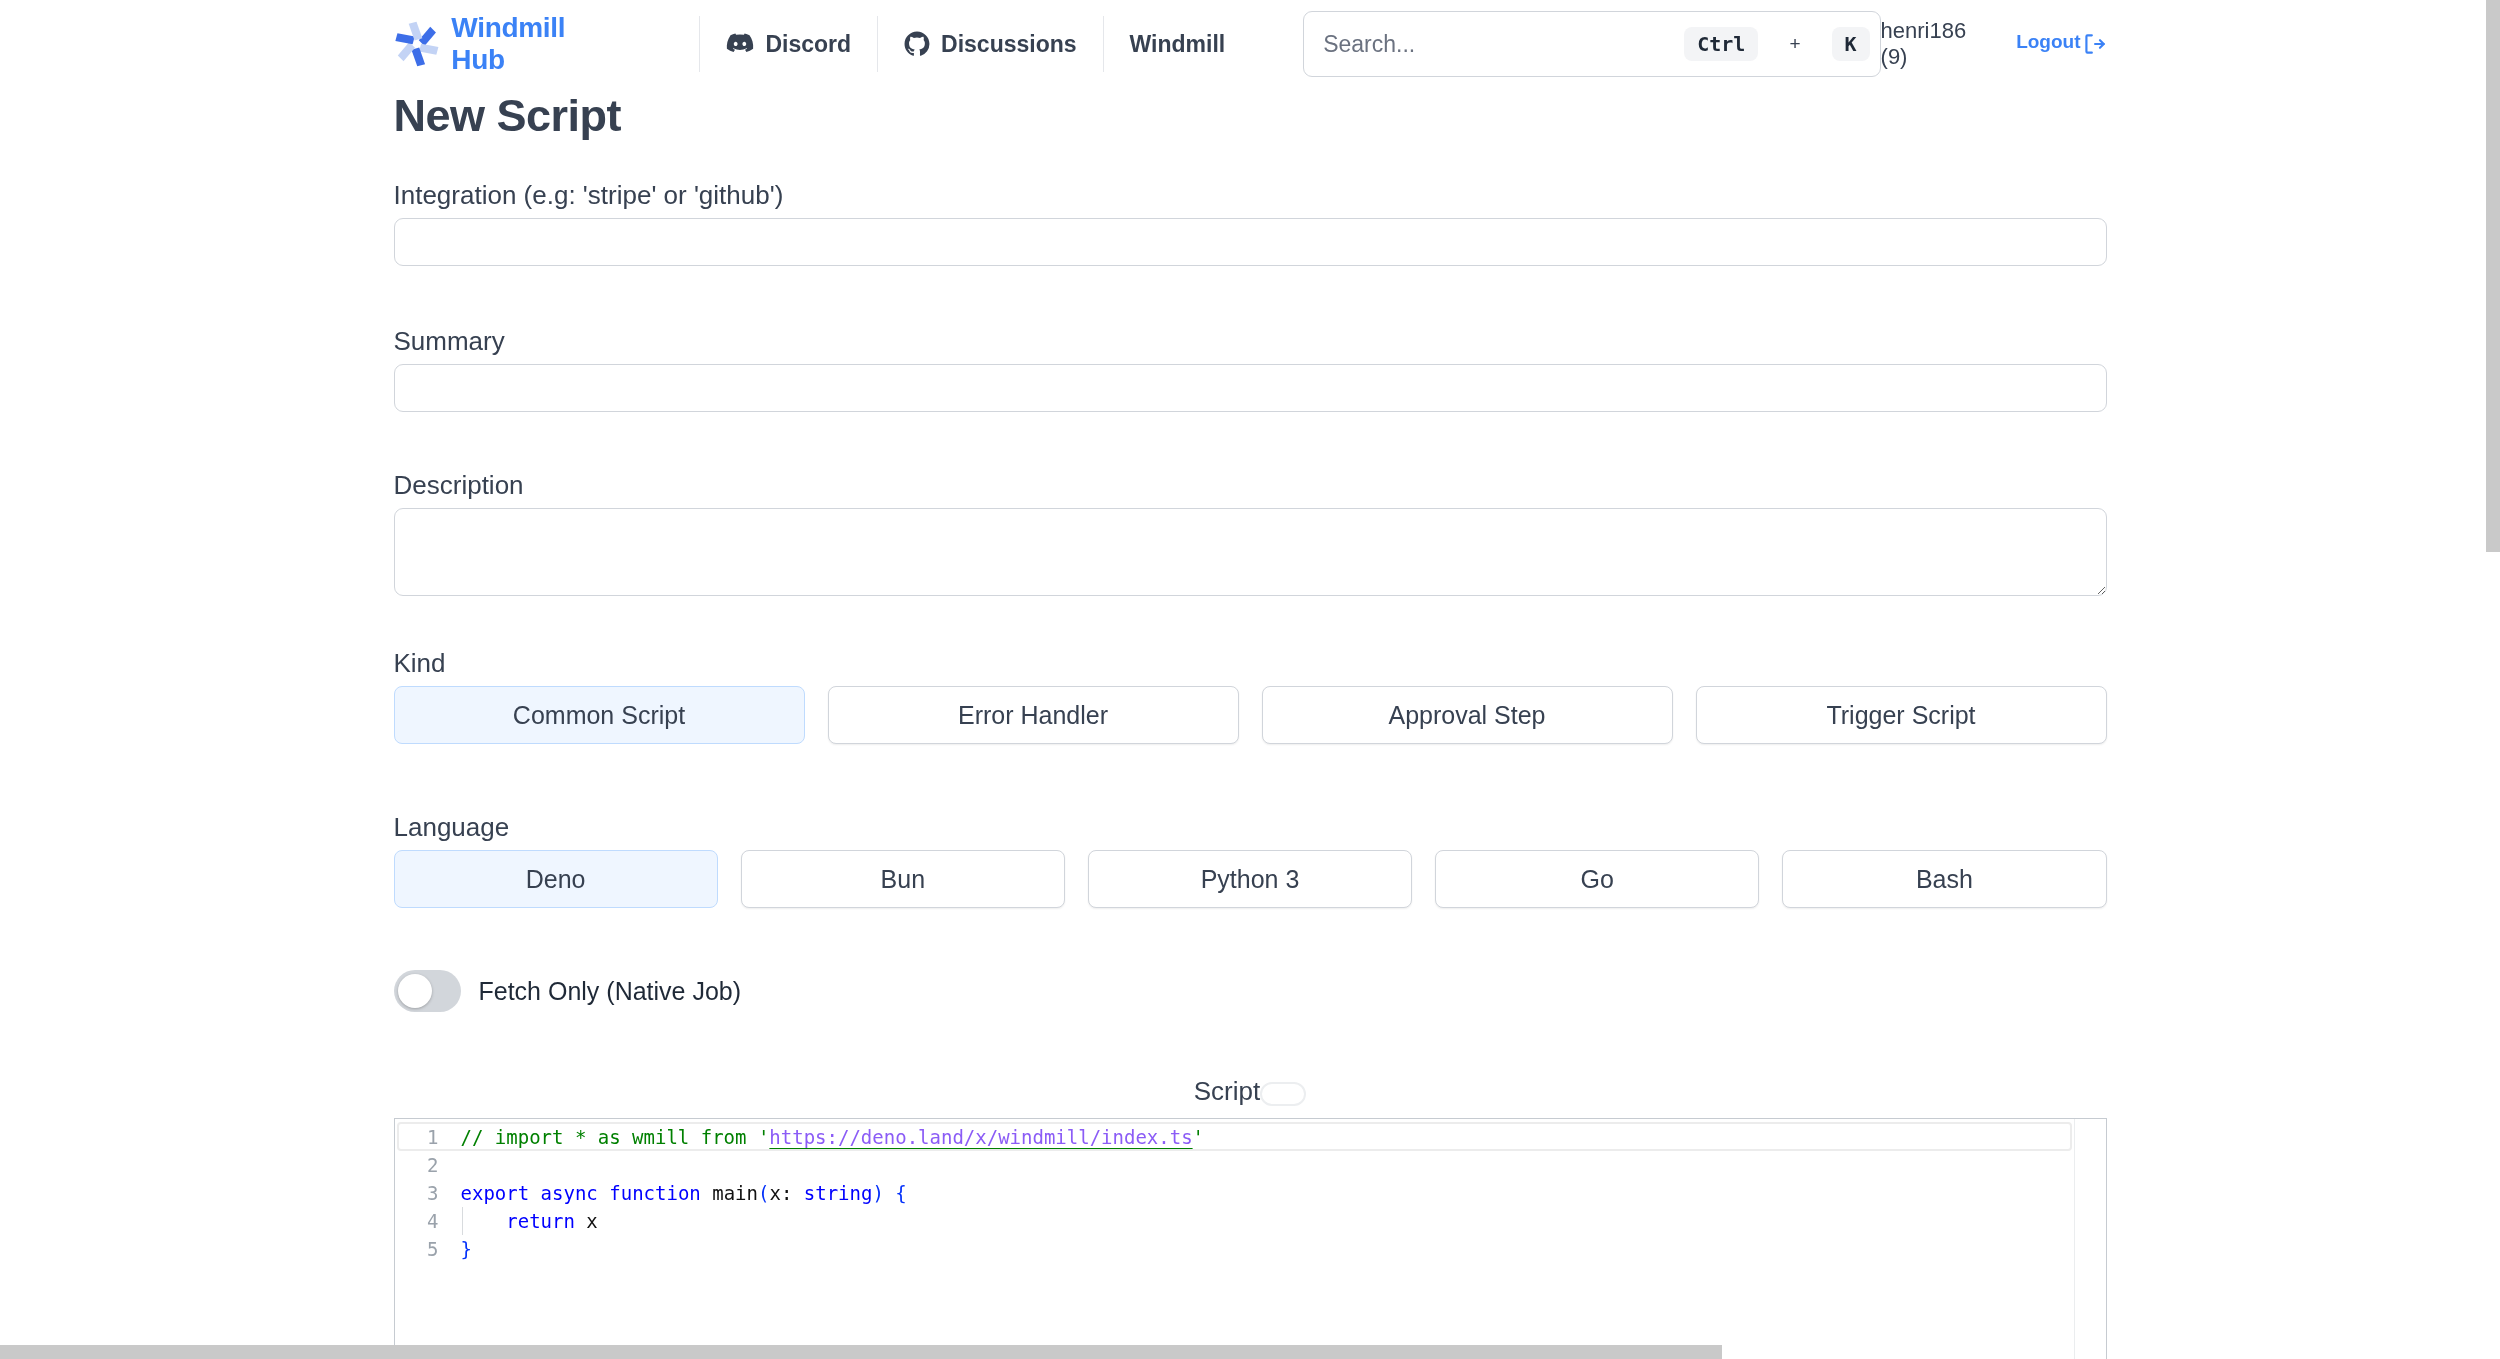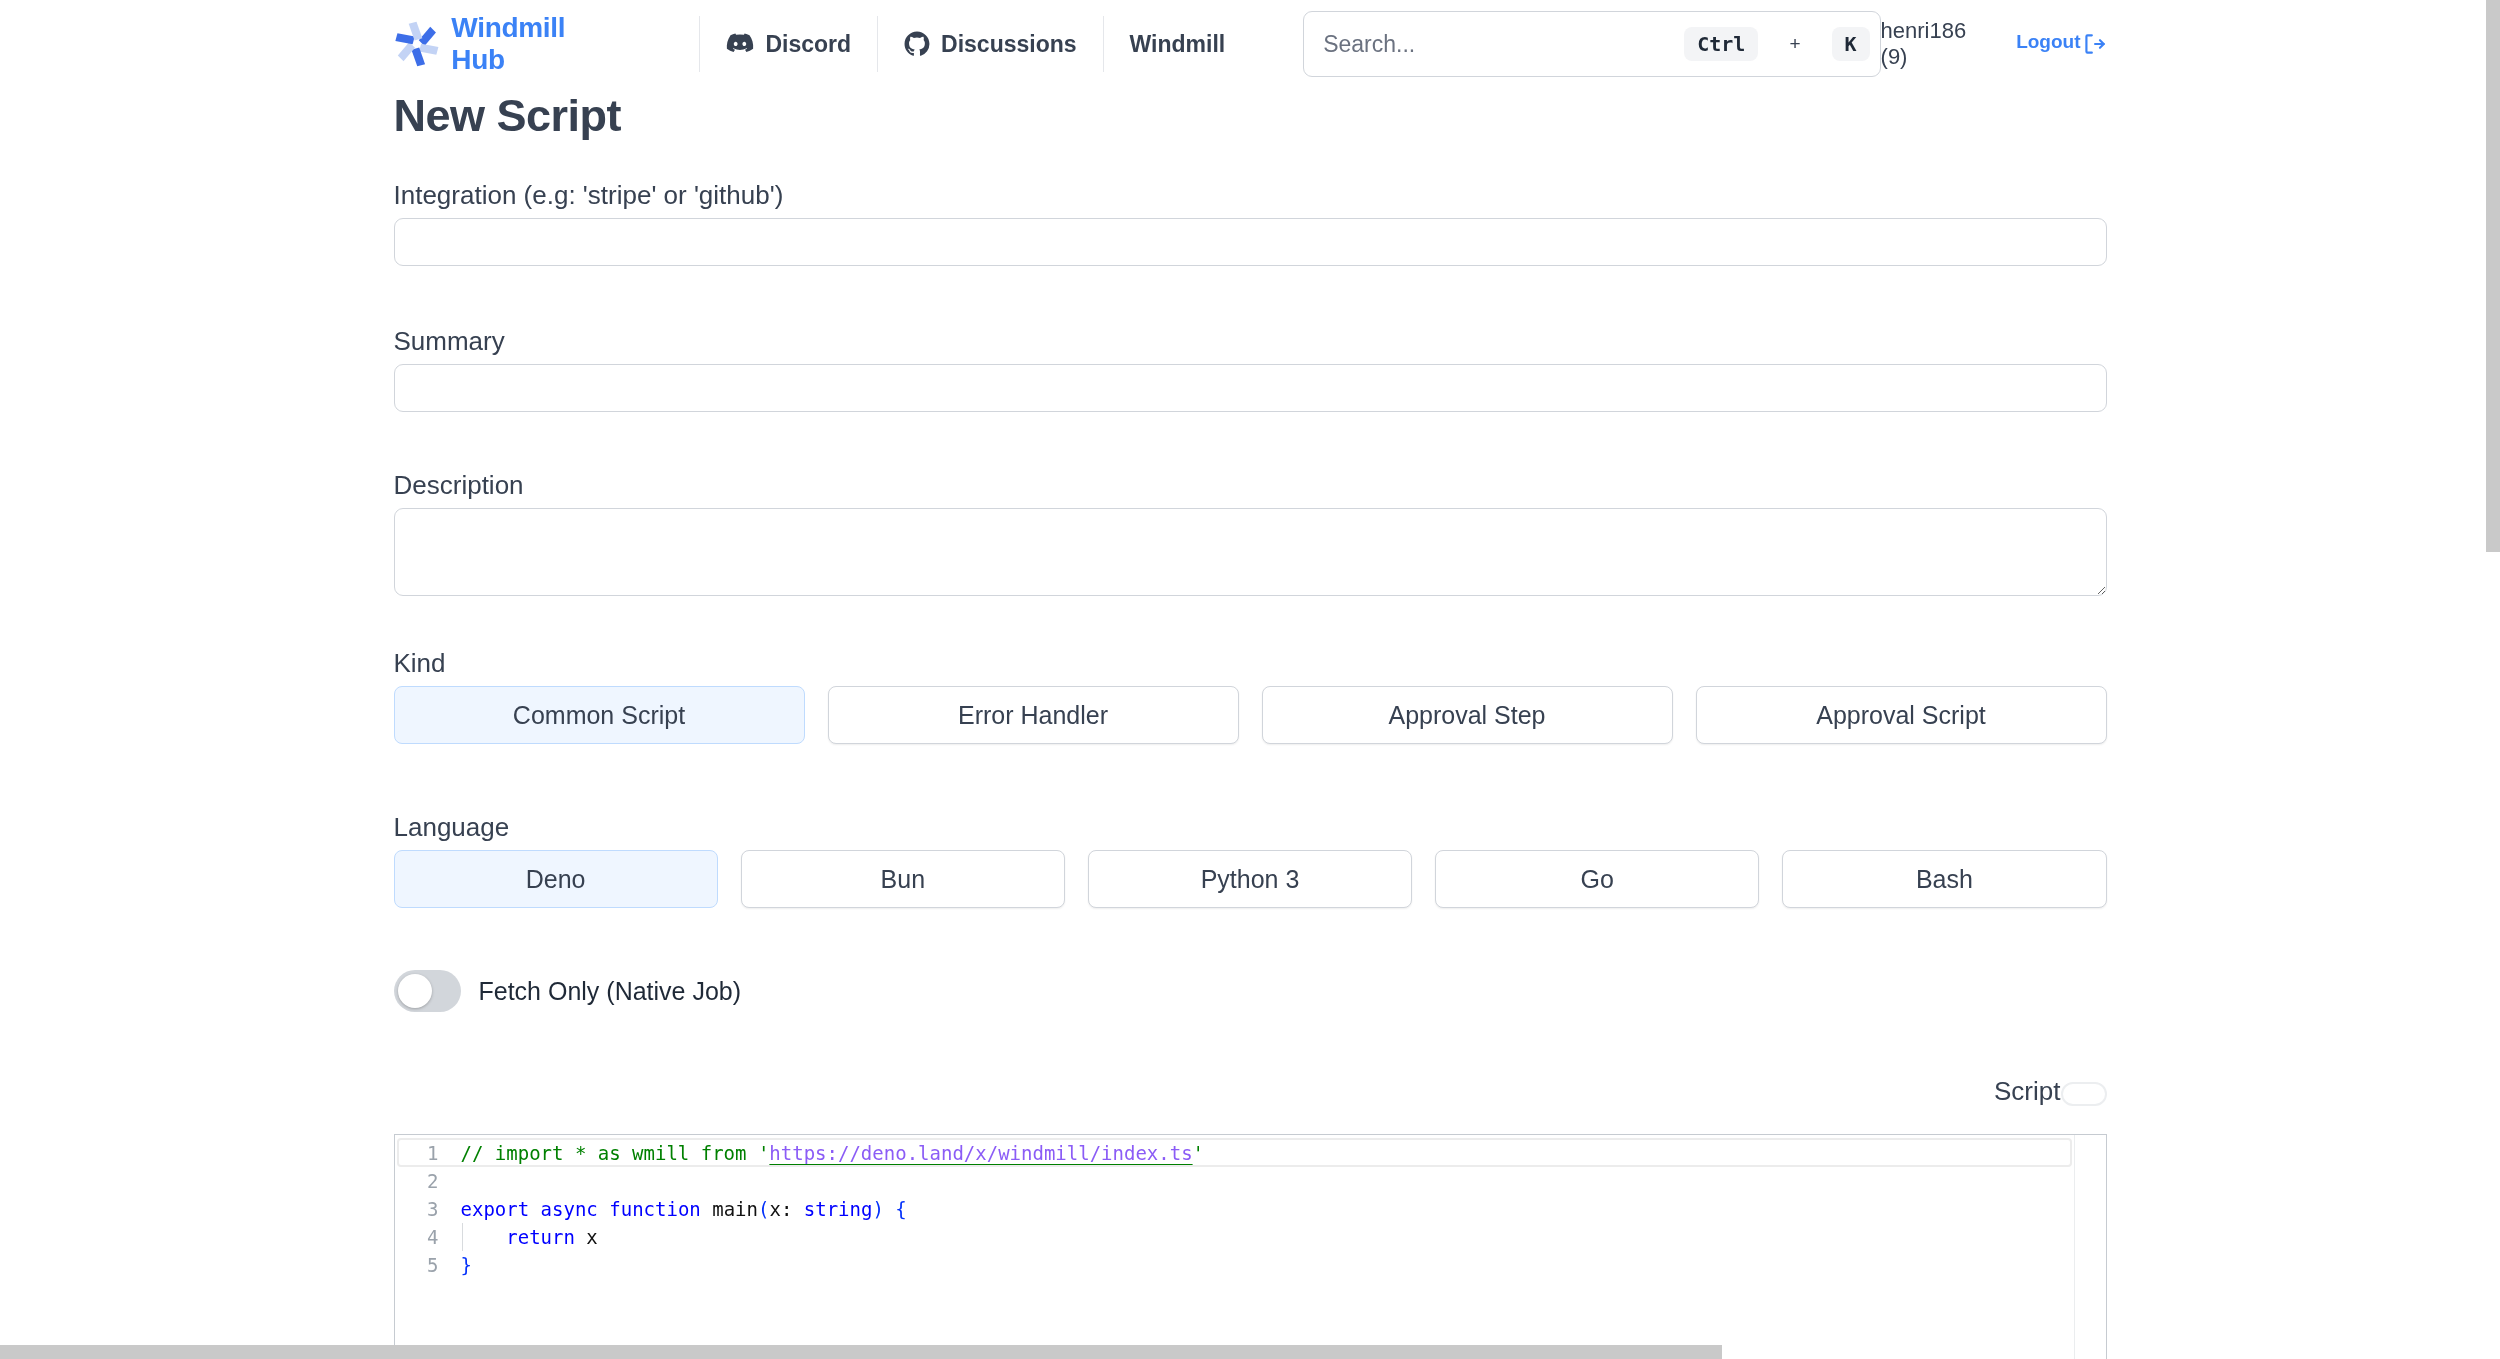--- a/index.html
+++ b/index.html
@@ -47,21 +47,21 @@
     box-shadow:0 1px 2px rgba(0,0,0,0.07); cursor:pointer; font-family:inherit; }
   .opt-btn.selected { background:#eff6ff; border-color:#bfdbfe; box-shadow:none; }
 
   .toggle-row { margin-top:62px; display:flex; align-items:center; gap:18px; }
   .toggle { width:67px; height:42px; border-radius:21px; background:#d2d6db; position:relative; cursor:pointer; flex:none; }
   .knob { position:absolute; left:4px; top:4px; width:34px; height:34px; border-radius:50%;
     background:#fff; box-shadow:0 1px 3px rgba(0,0,0,0.25); }
   .toggle-label { font-size:25px; font-weight:500; color:#1f2937; }
 
   .g-script { margin-top:64px; }
-  .script-head { display:flex; justify-content:flex-end; align-items:flex-end; margin-bottom:28px; }
+  .script-head { display:flex; justify-content:center; align-items:flex-end; margin-bottom:12px; }
   .script-head label { margin-bottom:0; }
   .pill { width:46px; height:24px; border:2px solid #eceef0; border-radius:13px; background:#fff; cursor:pointer; }
 
   
   .editor { position:relative; border:1px solid #c6cbd1; height:262px; background:#fff; overflow:hidden; }
   .code-area { position:relative; padding-top:4px; font-family:"DejaVu Sans Mono", monospace;
     font-size:19px; line-height:28px; }
   .code-line { display:flex; height:28px; }
   .ln { width:44px; text-align:right; color:#9aa2ab; flex:none; user-select:none; }
   .lc { white-space:pre; padding-left:22px; }
@@ -155,21 +155,21 @@
     <label>Description</label>
     <textarea style=""></textarea>
   </div>
 
   <div class="group g-kind">
     <label>Kind</label>
     <div class="btn-row" id="kind-row">
         <button class="opt-btn selected">Common Script</button>
         <button class="opt-btn">Error Handler</button>
         <button class="opt-btn">Approval Step</button>
-        <button class="opt-btn">Approval Script</button>
+        <button class="opt-btn">Trigger Script</button>
       </div>
   </div>
 
   <div class="group g-language">
     <label>Language</label>
     <div class="btn-row" id="lang-row">
         <button class="opt-btn selected">Deno</button>
         <button class="opt-btn">Bun</button>
         <button class="opt-btn">Python 3</button>
         <button class="opt-btn">Go</button>

